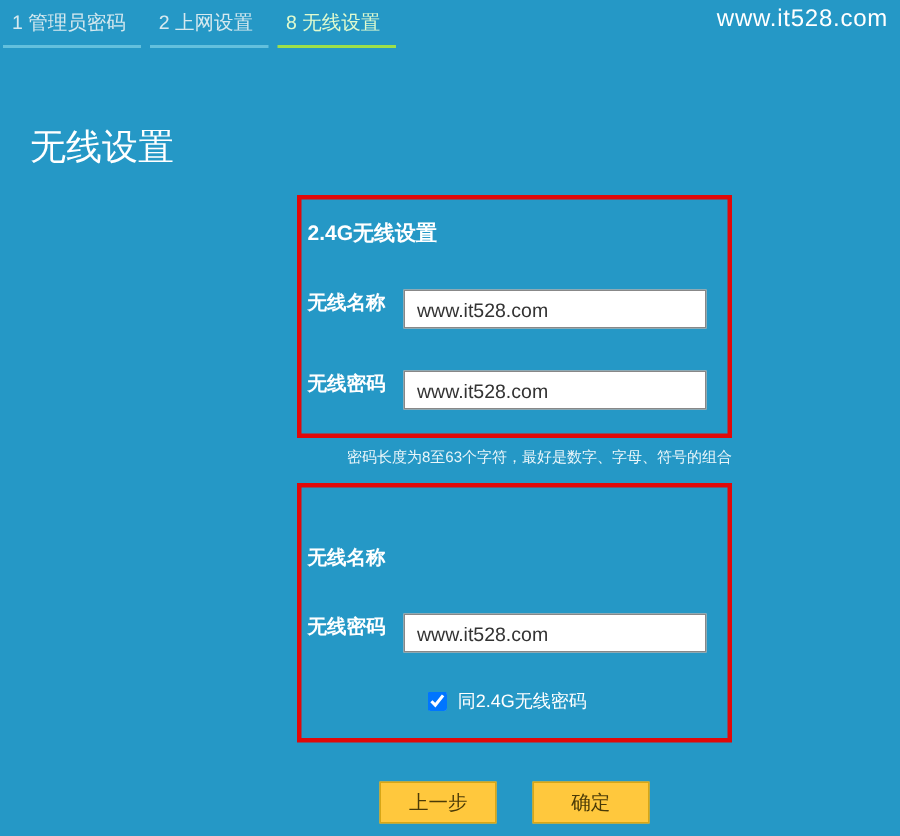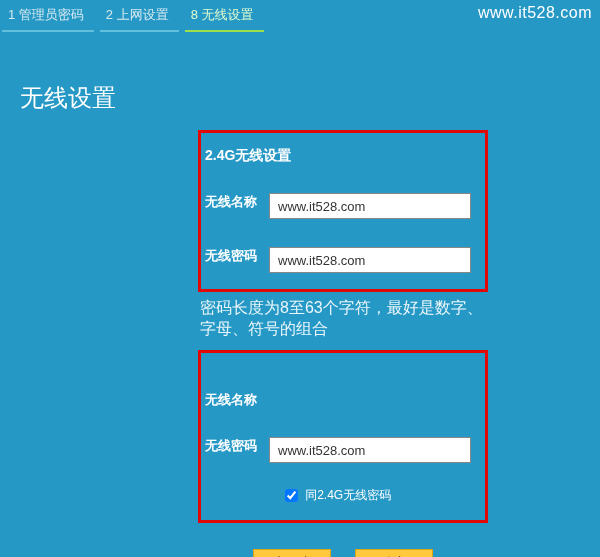--- a/index.html
+++ b/index.html
@@ -81,24 +81,24 @@
     flex: 1;
     height: 26px;
     padding: 3px 8px;
     font-size: 13px;
     border: 1px solid #888;
     background: #fff;
     color: #333;
     font-family: Arial, sans-serif;
   }
   .hint {
-    font-size: 16px;
+    font-size: 10px;
     color: #eaf6fa;
     margin: 6px 0 10px 0;
-    text-align: left;
+    text-align: right;
     padding-left: 2px;
   }
   .same-row {
     text-align: center;
     font-size: 12px;
     margin-top: 24px;
   }
   .same-row input { vertical-align: middle; margin-right: 4px; }
   .buttons {
     margin-top: 26px;

